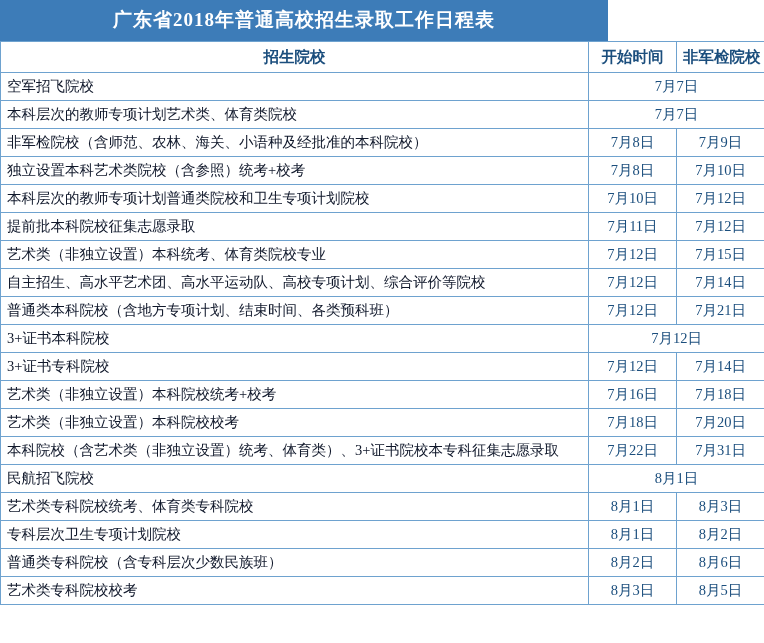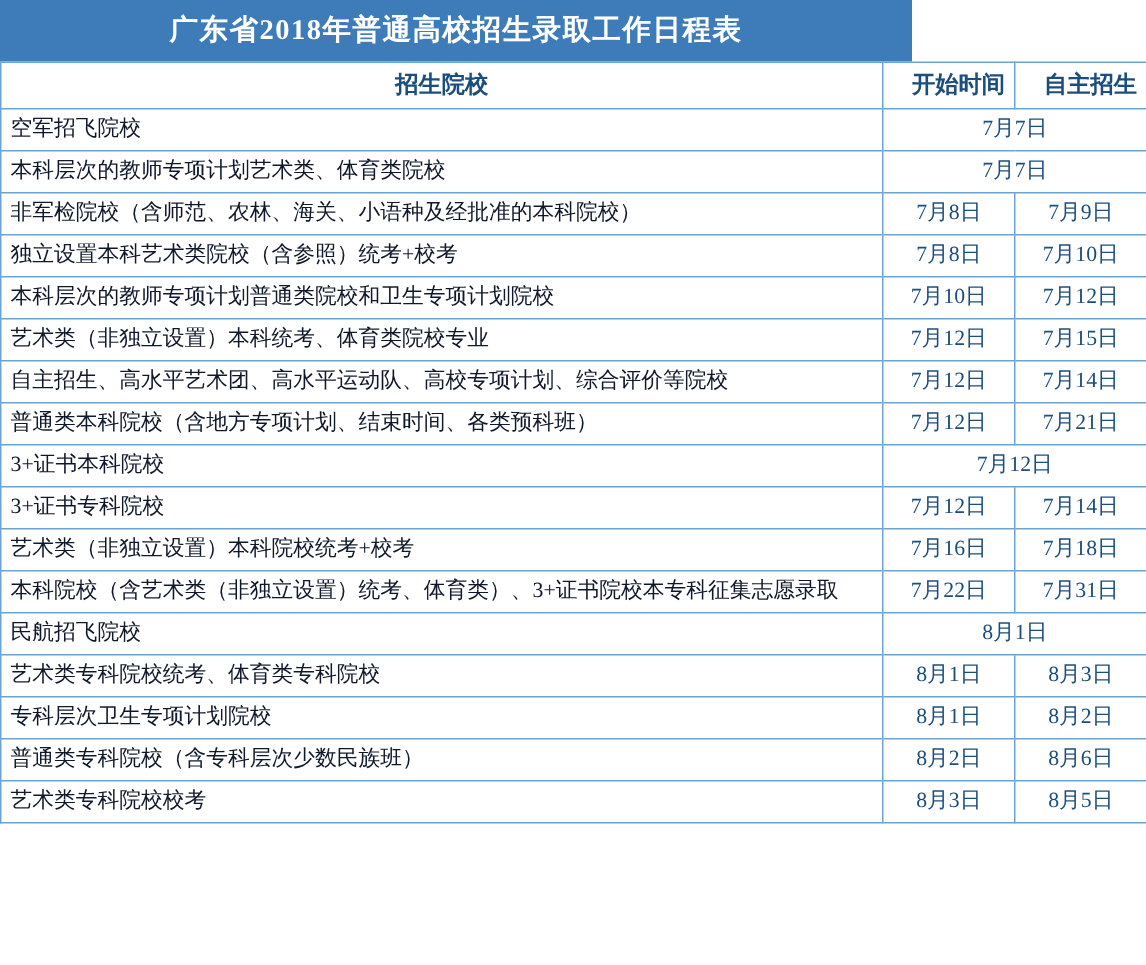--- a/index.html
+++ b/index.html
@@ -44,30 +44,29 @@
   table.schedule th, table.schedule td {
     border: 1px solid #6ea2cf;
     padding: 0 6px;
     height: 27px;
     line-height: 27px;
     vertical-align: middle;
     white-space: nowrap;
     overflow: hidden;
   }
   table.schedule thead th {
-    text-align: right;
+    text-align: center;
     font-weight: bold;
     color: #1b4e7d;
     background: #ffffff;
     font-size: 15.5px;
     height: 30px;
     line-height: 30px;
   }
   table.schedule thead th.name-head {
-    text-align: center;
   }
   td.name {
     text-align: left;
     color: #0f172a;
   }
   td.date {
     text-align: center;
     color: #1b4e7d;
   }
   td.span {
@@ -85,21 +84,21 @@
   <table class="schedule">
     <colgroup>
       <col class="c-name">
       <col class="c-start">
       <col class="c-end">
     </colgroup>
     <thead>
       <tr>
         <th class="name-head">招生院校</th>
         <th>开始时间</th>
-        <th>自主招生</th>
+        <th>非军检院校</th>
       </tr>
     </thead>
     <tbody id="table-body">
         <tr>
           <td class="name">空军招飞院校</td>
           <td class="span" colspan="2">7月7日</td>
         </tr>
         <tr>
           <td class="name">本科层次的教师专项计划艺术类、体育类院校</td>
           <td class="span" colspan="2">7月7日</td>
@@ -110,20 +109,25 @@
           <td class="date">7月9日</td>
         </tr>
         <tr>
           <td class="name">独立设置本科艺术类院校（含参照）统考+校考</td>
           <td class="date">7月8日</td>
           <td class="date">7月10日</td>
         </tr>
         <tr>
           <td class="name">本科层次的教师专项计划普通类院校和卫生专项计划院校</td>
           <td class="date">7月10日</td>
+          <td class="date">7月12日</td>
+        </tr>
+        <tr>
+          <td class="name">提前批本科院校征集志愿录取</td>
+          <td class="date">7月11日</td>
           <td class="date">7月12日</td>
         </tr>
         <tr>
           <td class="name">艺术类（非独立设置）本科统考、体育类院校专业</td>
           <td class="date">7月12日</td>
           <td class="date">7月15日</td>
         </tr>
         <tr>
           <td class="name">自主招生、高水平艺术团、高水平运动队、高校专项计划、综合评价等院校</td>
           <td class="date">7月12日</td>
@@ -140,20 +144,25 @@
         </tr>
         <tr>
           <td class="name">3+证书专科院校</td>
           <td class="date">7月12日</td>
           <td class="date">7月14日</td>
         </tr>
         <tr>
           <td class="name">艺术类（非独立设置）本科院校统考+校考</td>
           <td class="date">7月16日</td>
           <td class="date">7月18日</td>
+        </tr>
+        <tr>
+          <td class="name">艺术类（非独立设置）本科院校校考</td>
+          <td class="date">7月18日</td>
+          <td class="date">7月20日</td>
         </tr>
         <tr>
           <td class="name">本科院校（含艺术类（非独立设置）统考、体育类）、3+证书院校本专科征集志愿录取</td>
           <td class="date">7月22日</td>
           <td class="date">7月31日</td>
         </tr>
         <tr>
           <td class="name">民航招飞院校</td>
           <td class="span" colspan="2">8月1日</td>
         </tr>

